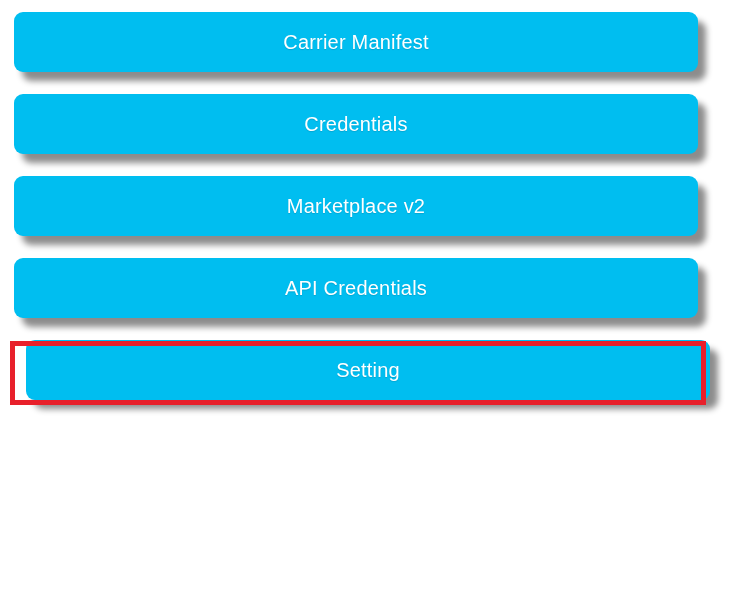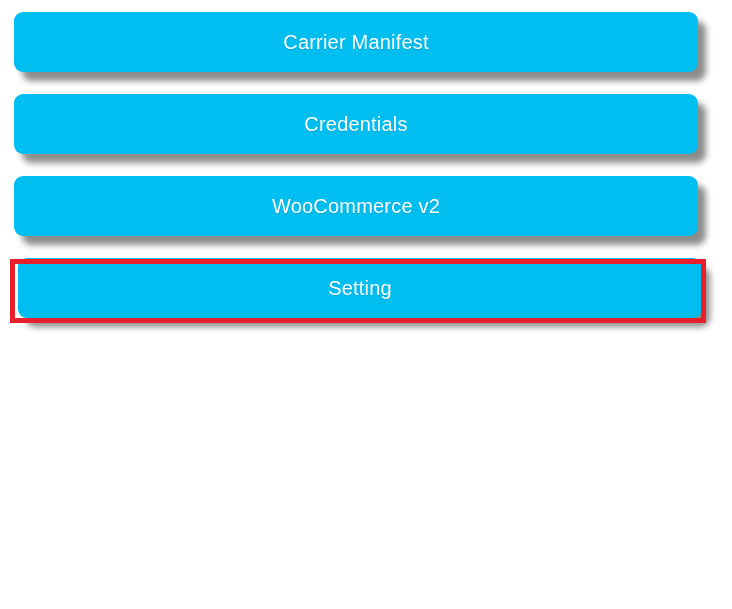--- a/index.html
+++ b/index.html
@@ -37,21 +37,21 @@
     box-shadow: 8px 9px 6px rgba(0, 0, 0, 0.45);
     cursor: pointer;
     text-shadow: 0 1px 1px rgba(0, 0, 0, 0.12);
   }
   .highlight-wrap {
     position: relative;
     width: 684px;
     margin-left: 14px;
   }
   .highlight-wrap .menu-btn {
-    margin: 4px;
+    margin: 12px;
   }
   .highlight-rect {
     position: absolute;
     left: -4px;
     top: 1px;
     right: -8px;
     bottom: -5px;
     border: 5px solid var(--hl-border, #e8202b);
     pointer-events: none;
     z-index: 2;
@@ -59,23 +59,24 @@
 </style>
 </head>
 <body style="background: rgb(255, 255, 255);">
 
 <div class="menu">
 
   <button class="menu-btn">Carrier Manifest</button>
 
   <button class="menu-btn">Credentials</button>
 
-  <button class="menu-btn">WooCommerce v2</button>
+  <button class="menu-btn">Marketplace v2</button>
 
 
 
+  <button class="menu-btn">API Credentials</button>
 
   <div class="highlight-wrap">
     <button class="menu-btn">Setting</button>
     <div class="highlight-rect"></div>
   </div>
 
 </div>
 
 </body></html>

